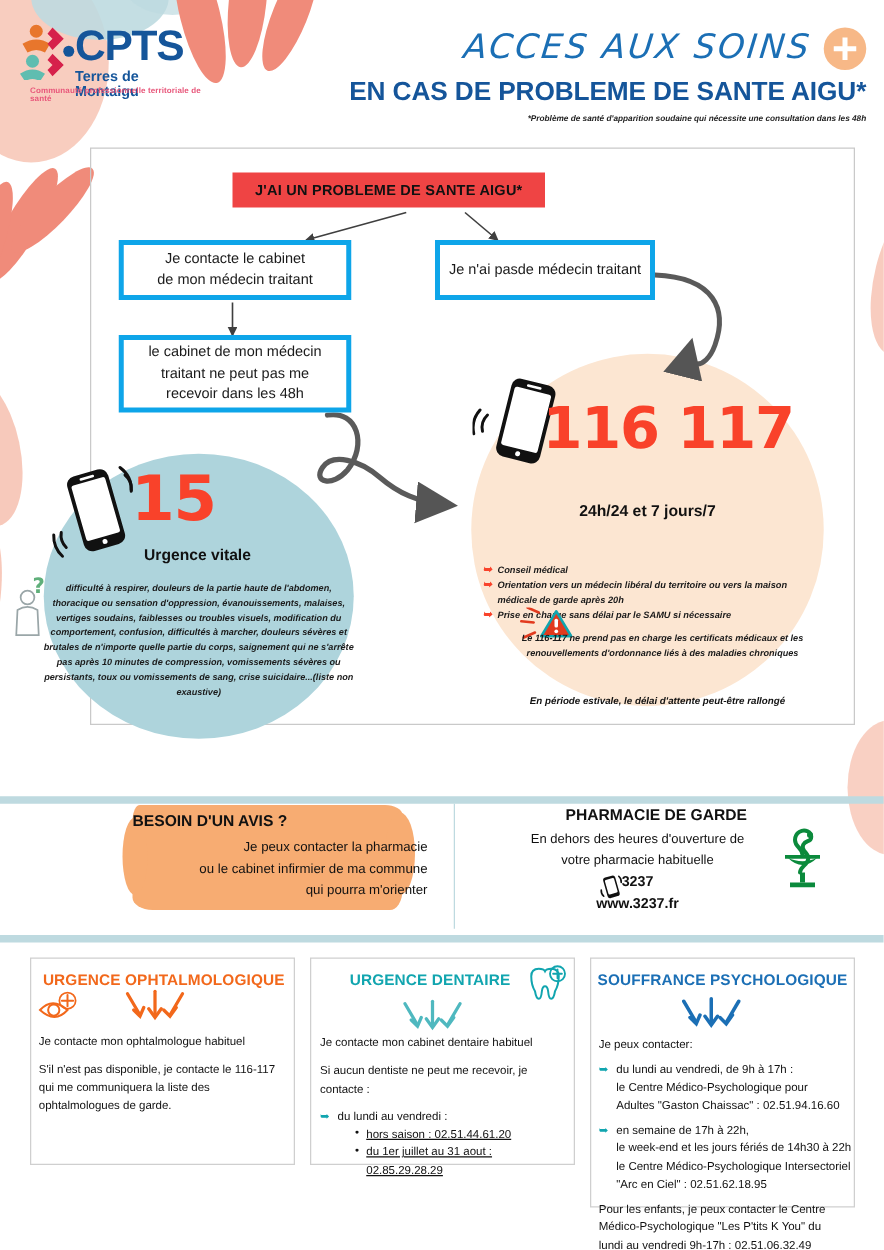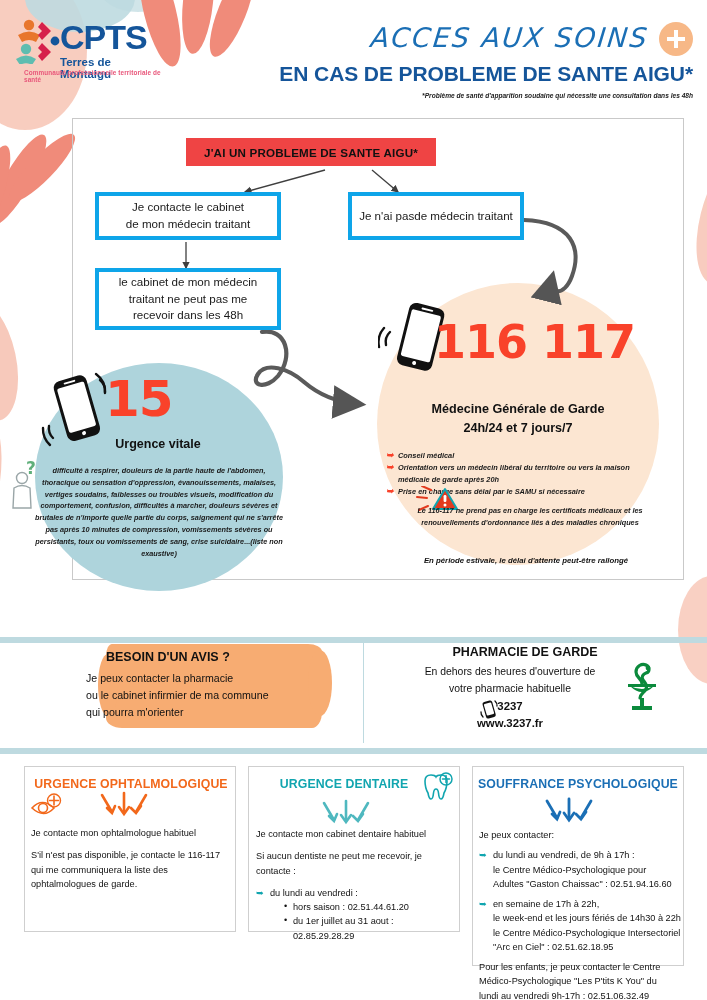--- a/index.html
+++ b/index.html
@@ -81,42 +81,42 @@
   .vert-div { position:absolute; width:1px; background:#BEDAE0; }
 
   .brush { position:absolute; left:106px; top:644px; width:216px; height:84px;
            background:#F7AC72; border-radius:6px 14px 10px 16px / 12px 8px 16px 10px; }
   .brush:before{ content:""; position:absolute; left:-8px; top:10px; width:20px; height:62px;
            background:#F7AC72; border-radius:50%;}
   .brush:after{ content:""; position:absolute; right:-10px; top:6px; width:24px; height:66px;
            background:#F7AC72; border-radius:50%;}
   .avis-title { position:absolute; left:106px; top:650px; width:216px; text-align:left;
                 font-size:12.5px; font-weight:bold; color:#111;}
-  .avis-body { position:absolute; left:86px; top:670px; width:256px; text-align:left;
+  .avis-body { position:absolute; left:86px; top:670px; width:256px; text-align:right;
                font-size:10.6px; color:#111; line-height:1.62;}
 
   .pharm-title { position:absolute; left:380px; top:645px; width:290px; text-align:center;
                  font-size:12.5px; font-weight:bold; color:#111;}
   .pharm-body { position:absolute; left:376px; top:664px; width:268px; text-align:center;
                 font-size:10.4px; color:#111; line-height:1.6;}
   .pharm-num { position:absolute; left:376px; top:700px; width:268px; text-align:center;
                font-size:11.4px; font-weight:bold; color:#111;}
   .pharm-url { position:absolute; left:376px; top:717px; width:268px; text-align:center;
                font-size:11.4px; font-weight:bold; color:#111;}
   .cad-icon { position:absolute; left:622px; top:656px; width:40px; height:54px; }
 
   
   .card { position:absolute; border:1px solid #cfcfcf; background:#fff; }
   .card-title { position:absolute; font-weight:bold; letter-spacing:.1px; }
   .card-body { position:absolute; font-size:9.2px; color:#111; line-height:1.55; }
   .card-body p { margin-bottom:8px; }
   .card-body ul { list-style:none; }
   .hook { display:inline-block; width:14px; color:inherit; }
   .sublist { margin-left:28px; }
-  .sublist li { list-style:none; position:relative; padding-left:9px; }
+  .sublist li { list-style:none; position:relative; padding-left:9px;text-decoration:underline; }
   .sublist li:before { content:"\2022"; position:absolute; left:0; top:-1px; }
   .indent { margin-left:14px; }
 </style>
 </head>
 <body>
 
 <div class="page">
 
   <svg class="deco" style="left:-30px; top:-20px; width:230px; height:270px;" viewBox="0 0 230 270">
     <ellipse cx="55" cy="70" rx="62" ry="80" fill="#F7C4B4" opacity=".85"></ellipse>
@@ -248,21 +248,20 @@
       <rect x="27" y="15" width="30" height="48" rx="2" fill="#fff"></rect>
       <rect x="36" y="11" width="12" height="2" rx="1" fill="#fff"></rect>
       <circle cx="42" cy="67" r="2" fill="#fff"></circle>
     </g>
     <path d="M12 36 a14 14 0 0 0 -4 13" stroke="#111" stroke-width="2.4" fill="none" stroke-linecap="round"></path>
     <path d="M6 32 a22 22 0 0 0 -5 19" stroke="#111" stroke-width="2.4" fill="none" stroke-linecap="round"></path>
   </svg>
 
   <div class="num116">116 117</div>
   <div class="mg-garde">
-    <div>Médecine Générale de Garde</div>
     <div>24h/24 et 7 jours/7</div>
   </div>
 
   <ul class="bullets">
     <li><span class="arrowglyph">➥</span><span>Conseil médical</span></li>
     <li><span class="arrowglyph">➥</span><span>Orientation vers un médecin libéral du territoire ou vers la maison médicale de garde après 20h</span></li>
     <li><span class="arrowglyph">➥</span><span>Prise en charge sans délai par le SAMU si nécessaire</span></li>
   </ul>
 
   <svg class="warn-tri" viewBox="0 0 26 24">

